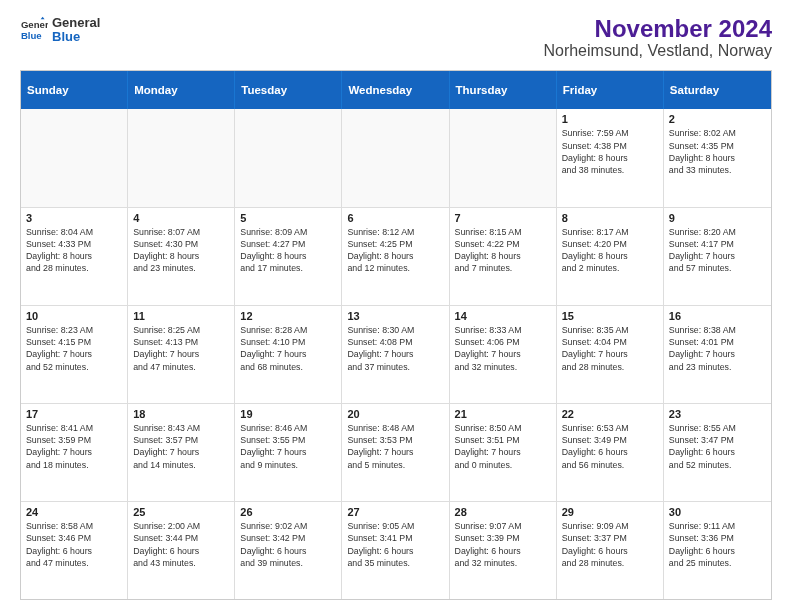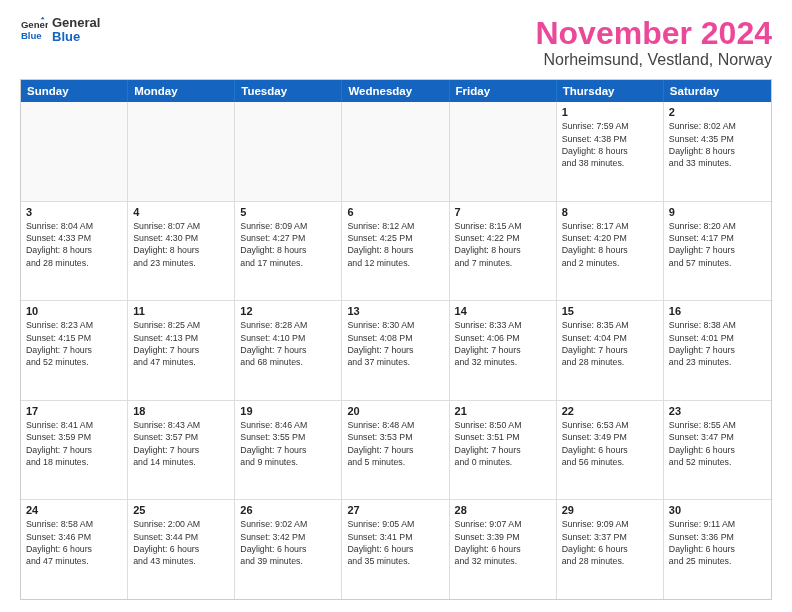--- a/index.html
+++ b/index.html
@@ -38,23 +38,23 @@
     .logo-text .general { color: #333; }
     .logo-text .blue { color: #1565c0; }
     .logo-icon {
       width: 28px;
       height: 28px;
     }
     .title-block {
       text-align: right;
     }
     .month-year {
-      font-size: 32px;
+      font-size: 24px;
       font-weight: bold;
-      color: #ec4899;
+      color: #4c1d95;
       line-height: 1.1;
     }
     .location {
       font-size: 16px;
       color: #444;
     }
     .calendar {
       flex: 1;
       display: flex;
       flex-direction: column;
@@ -62,21 +62,21 @@
     }
     .cal-header {
       display: grid;
       grid-template-columns: repeat(7, 1fr);
       background: #1565c0;
     }
     .cal-header-cell {
       color: #fff;
       font-size: 11.5px;
       font-weight: bold;
-      padding: 5px 6px;
+      padding: 13px 6px;
       text-align: left;
       border-right: 1px solid #1976d2;
     }
     .cal-header-cell:last-child { border-right: none; }
     .cal-body {
       flex: 1;
       display: flex;
       flex-direction: column;
     }
     .cal-row {
@@ -130,22 +130,22 @@
       <div class="location">Norheimsund, Vestland, Norway</div>
     </div>
   </div>
 
   <div class="calendar">
     <div class="cal-header">
     <div class="cal-header-cell">Sunday</div>
         <div class="cal-header-cell">Monday</div>
         <div class="cal-header-cell">Tuesday</div>
         <div class="cal-header-cell">Wednesday</div>
+        <div class="cal-header-cell">Thursday</div>
         <div class="cal-header-cell">Friday</div>
-        <div class="cal-header-cell">Thursday</div>
         <div class="cal-header-cell">Saturday</div>
       </div>
     <div class="cal-body">
     <div class="cal-row">
           <div class="cal-cell empty"></div>
           <div class="cal-cell empty"></div>
           <div class="cal-cell empty"></div>
           <div class="cal-cell empty"></div>
           <div class="cal-cell empty"></div>
           <div class="cal-cell">

